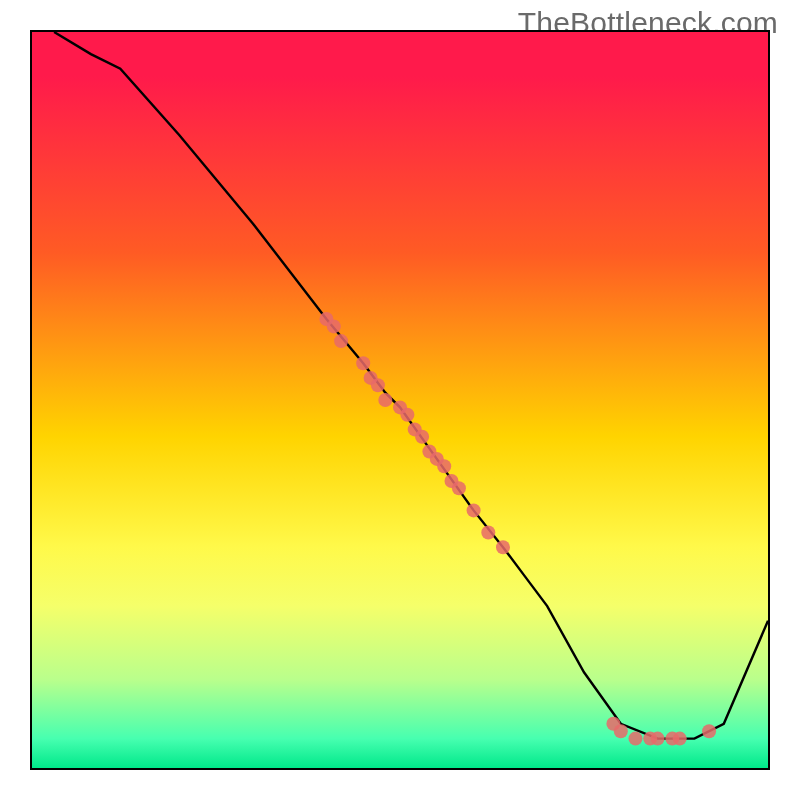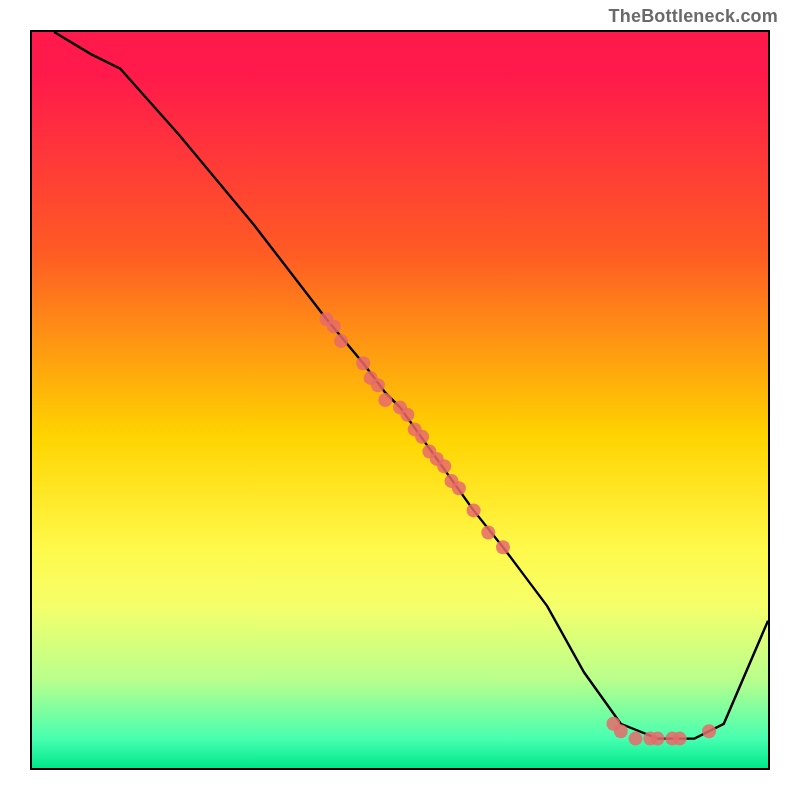--- a/index.html
+++ b/index.html
@@ -42,22 +42,22 @@
     top: 0;
     width: 100%;
     height: 100%;
     overflow: visible;
   }
   .watermark {
     position: absolute;
     top: 6px;
     right: 22px;
     color: #6a6a6a;
-    font-size: 18px;
-    font-weight: 700;
+    font-size: 30px;
+    font-weight: 400;
     letter-spacing: 0.2px;
     user-select: none;
   }
 </style>
 </head>
 <body>
 
 <div class="container">
 
   <div class="watermark">TheBottleneck.com</div>

